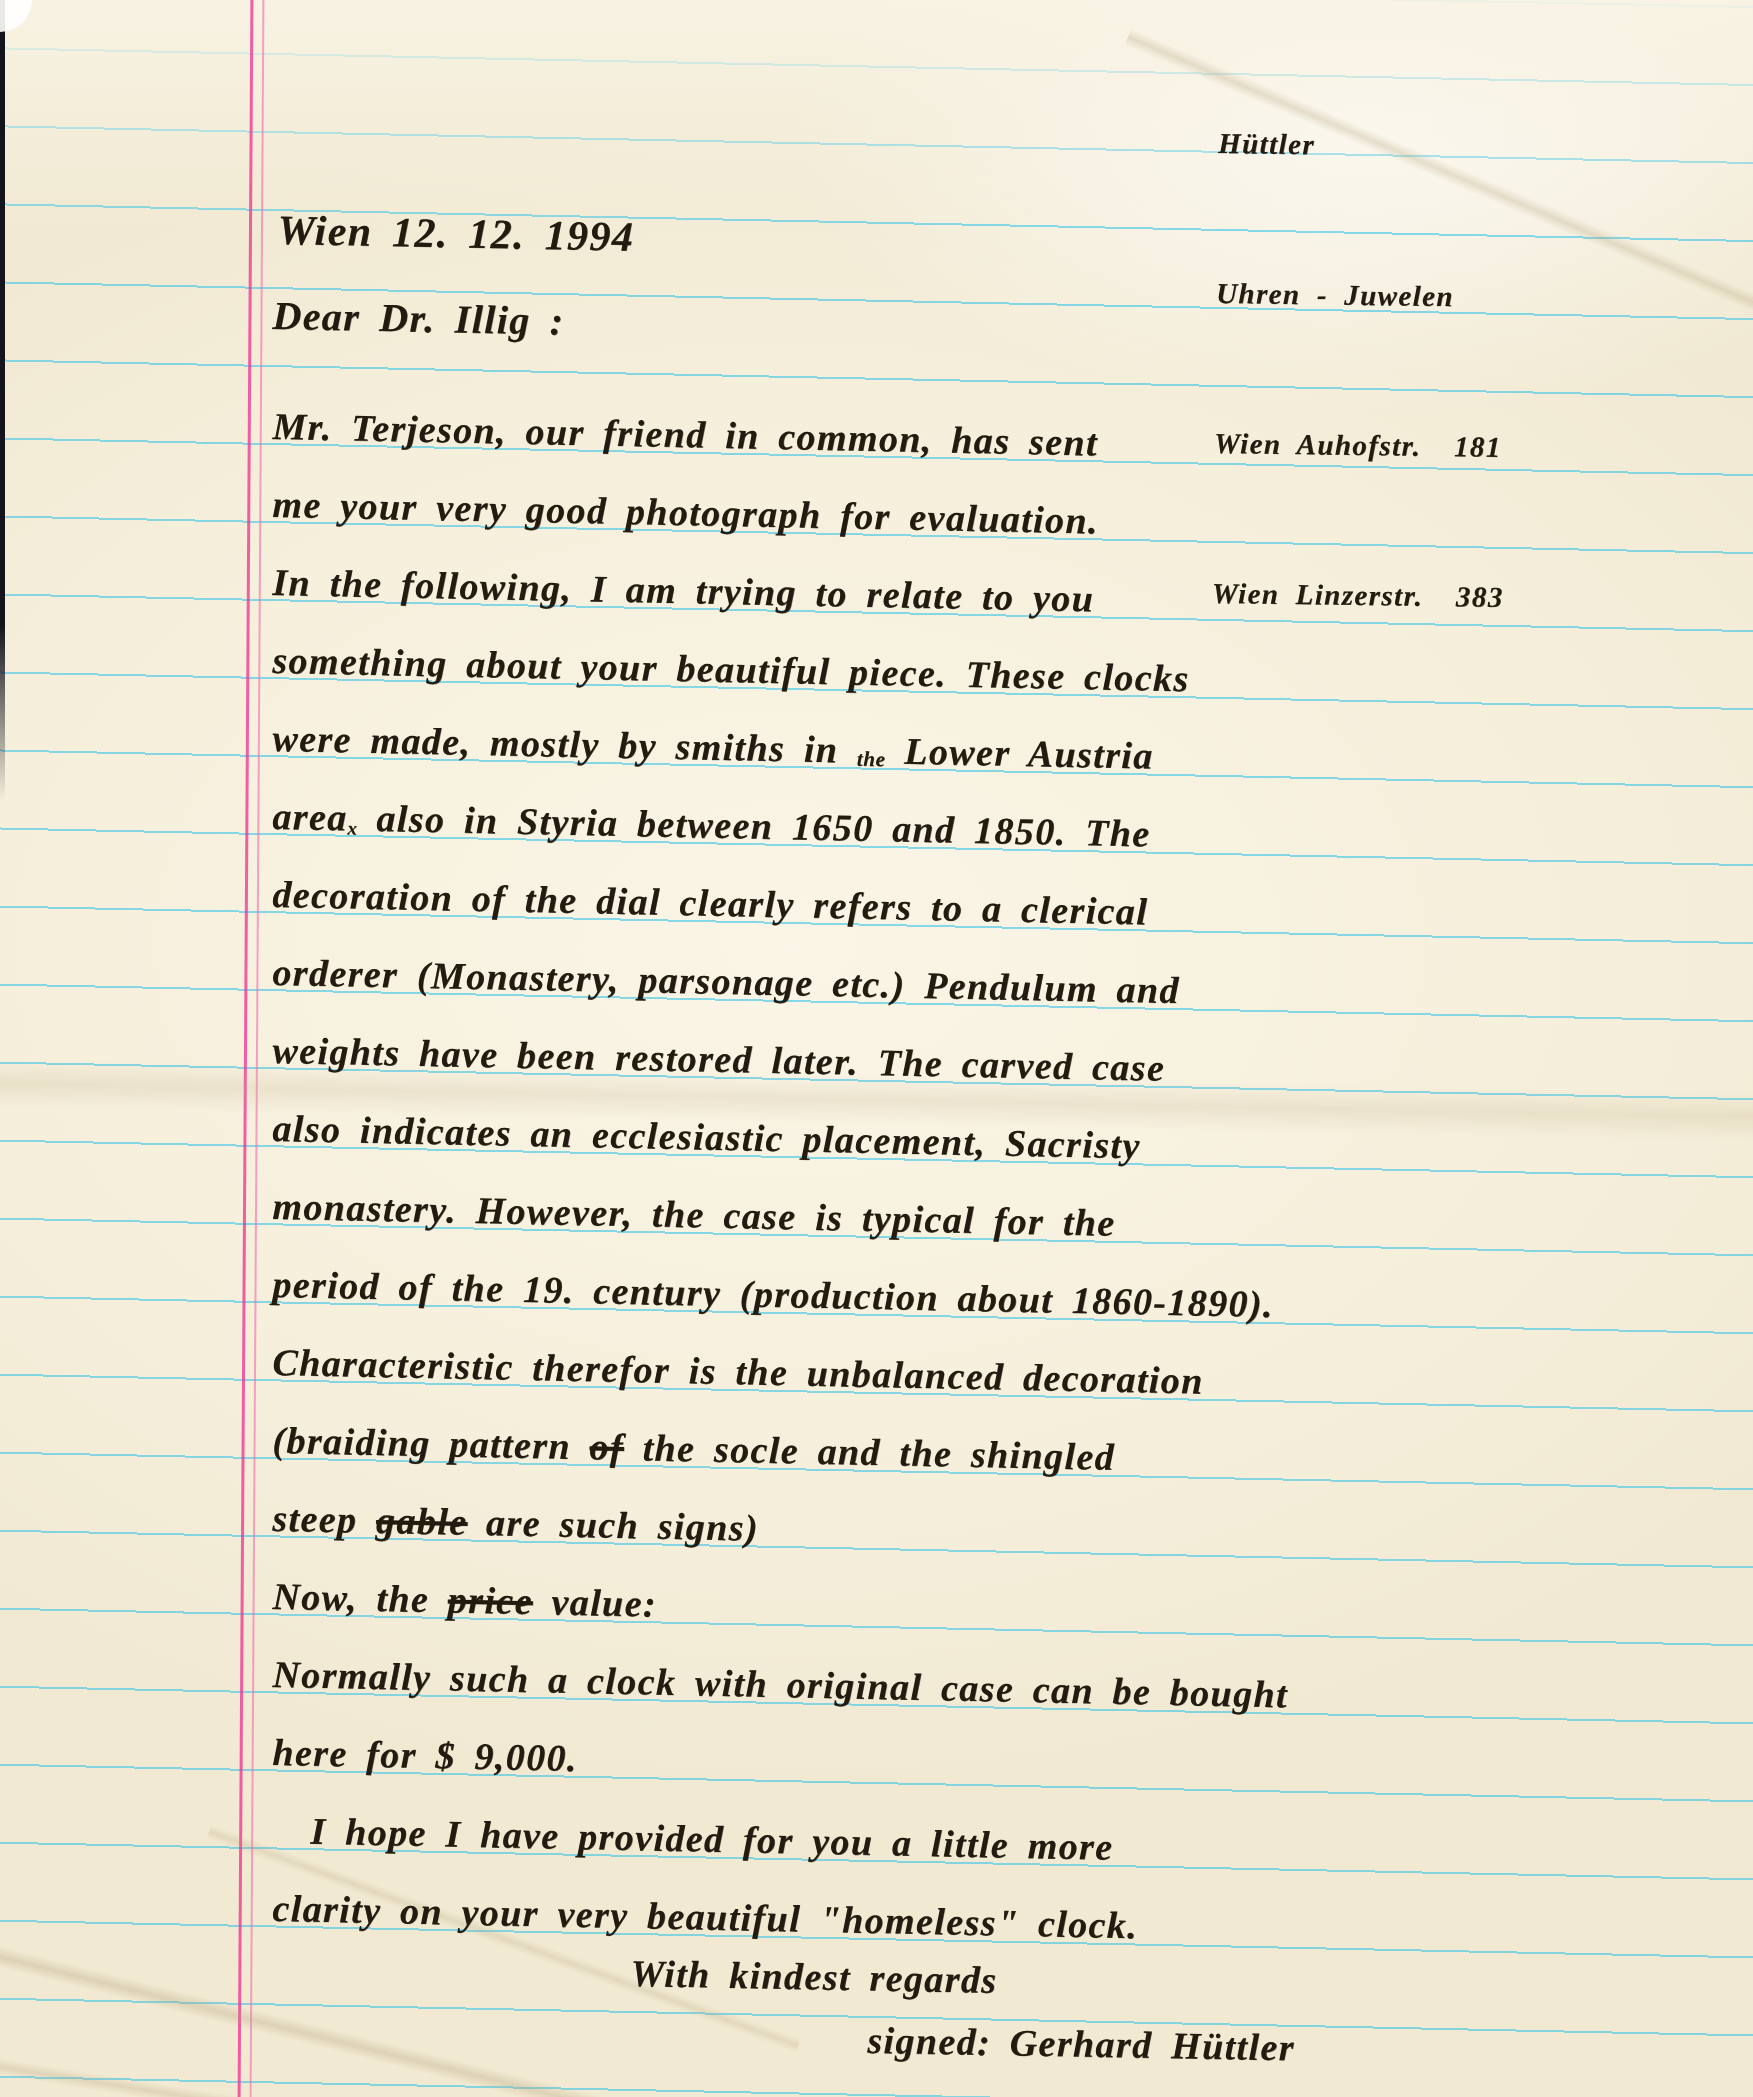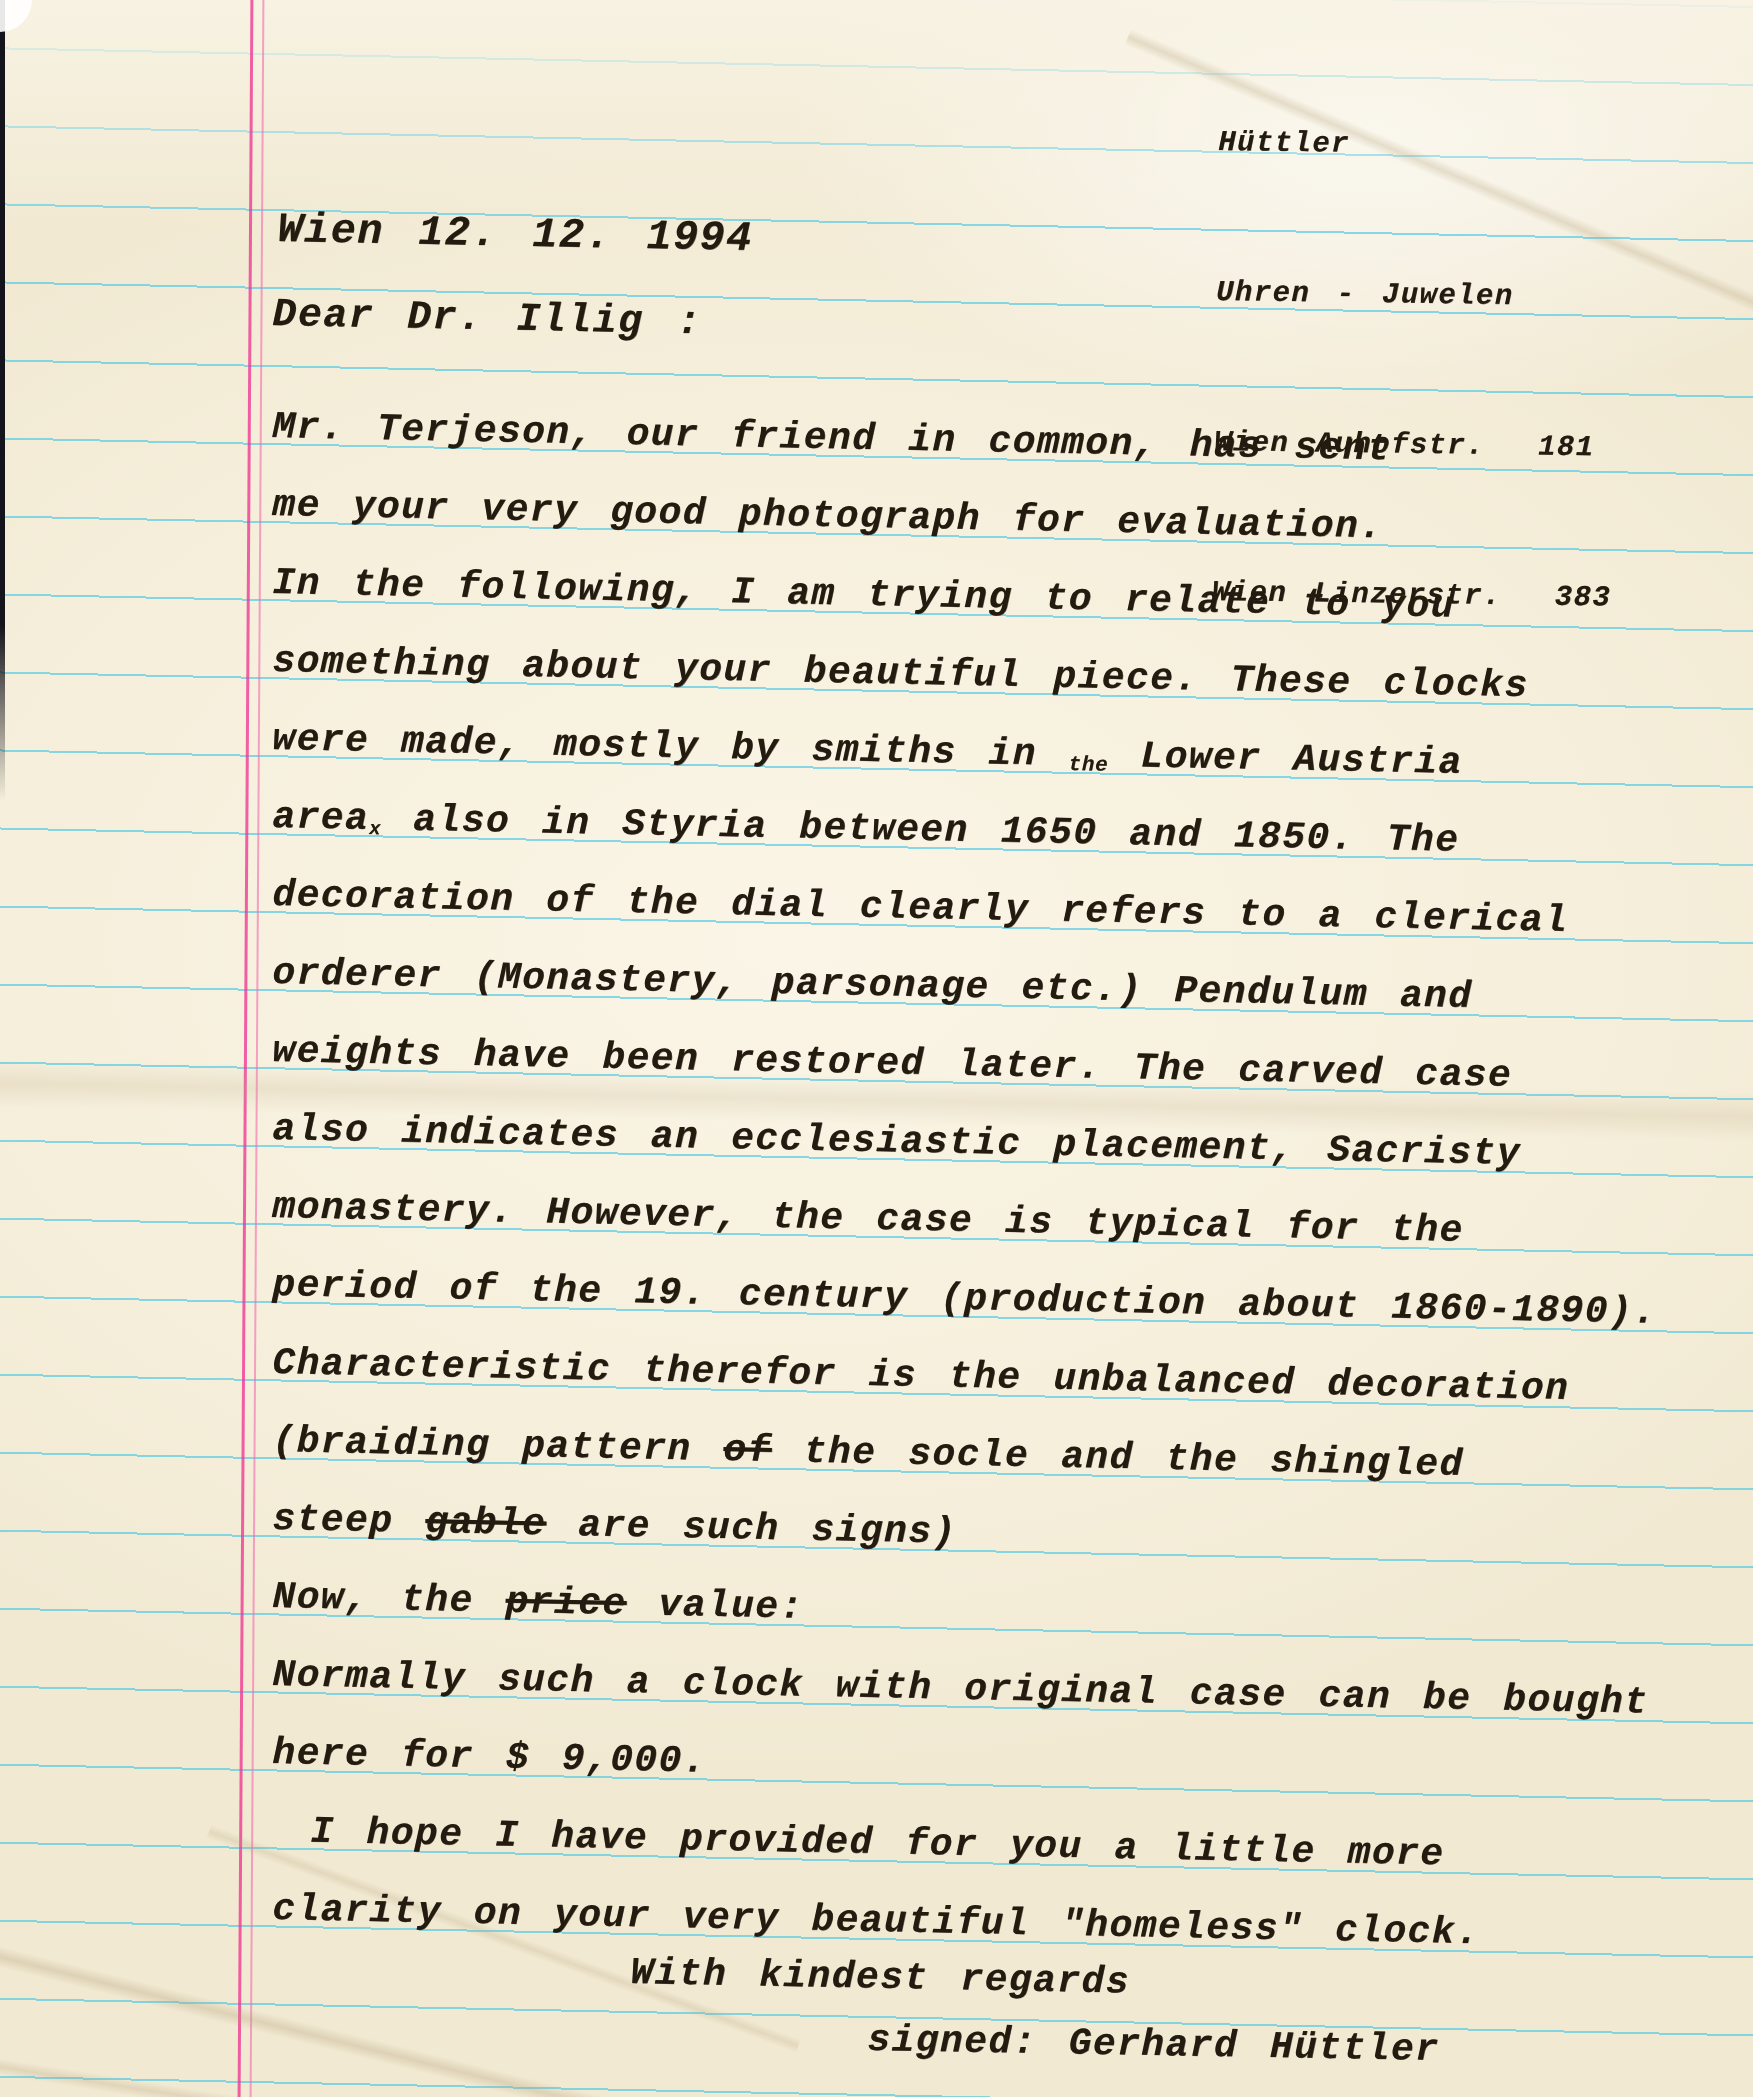--- a/index.html
+++ b/index.html
@@ -3,21 +3,21 @@
 <meta charset="utf-8">
 <style>
   html,body{margin:0;padding:0;background:#888;}
   .page{
     position:relative;
     width:1753px;height:2097px;
     background:
       radial-gradient(975px 487px at 78% 6%, rgba(255,255,255,.75), rgba(255,255,255,0) 60%),
       radial-gradient(1253px 836px at 45% 45%, #faf5e6, #f5eeda 70%, #f1e9d2 100%);
     overflow:hidden;
-    font-family:Liberation Mono, monospace;
+    font-family:Liberation Serif, serif;
   }
   
   .scan-edge-left{position:absolute;left:0;top:0;width:4.9px;height:801px;
     background:linear-gradient(to bottom,#14141c 0 78%,rgba(20,20,28,0) 100%);}
   .corner-tl{position:absolute;left:0;top:0;width:32px;height:32px;background:#fff;
     border-bottom-right-radius:32px;opacity:.9;}
   .crease-tr{position:absolute;left:1128px;top:28px;width:682px;height:18px;
     background:linear-gradient(to bottom,rgba(0,0,0,0),rgba(176,156,116,.28),rgba(0,0,0,0));
     transform:rotate(23deg);transform-origin:left center;}
   .fold-mid{position:absolute;left:-28px;top:1076px;width:1838px;height:49px;

